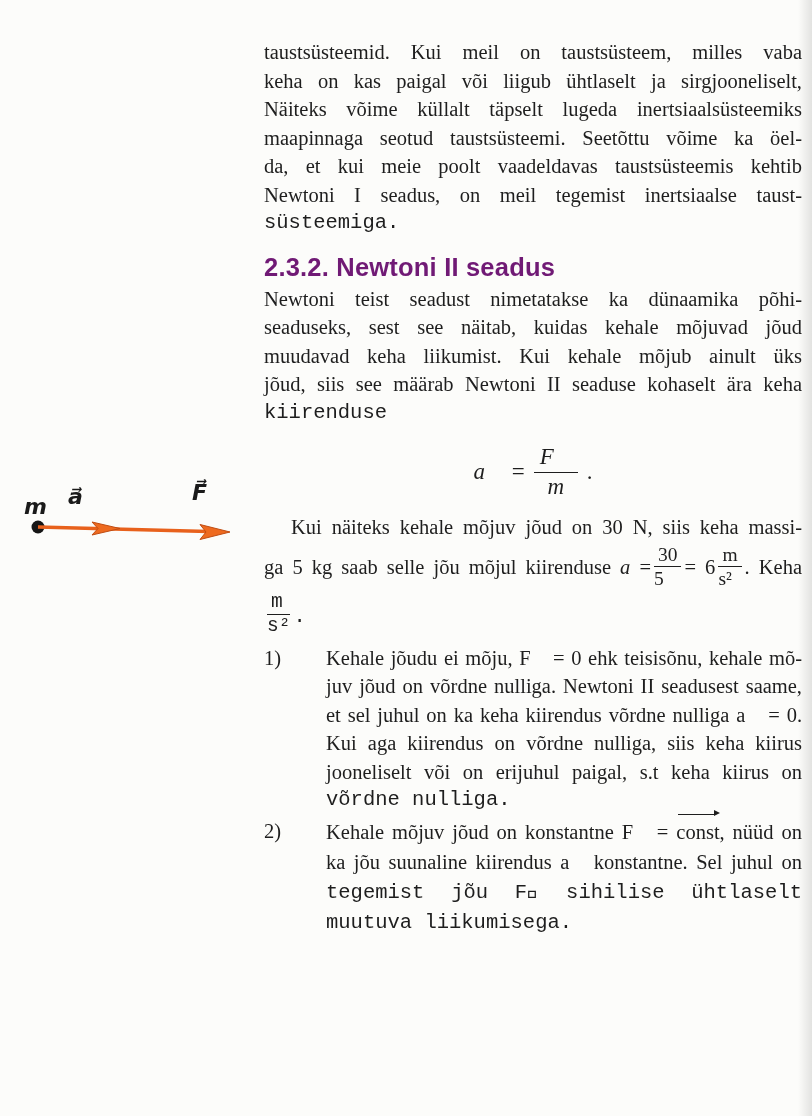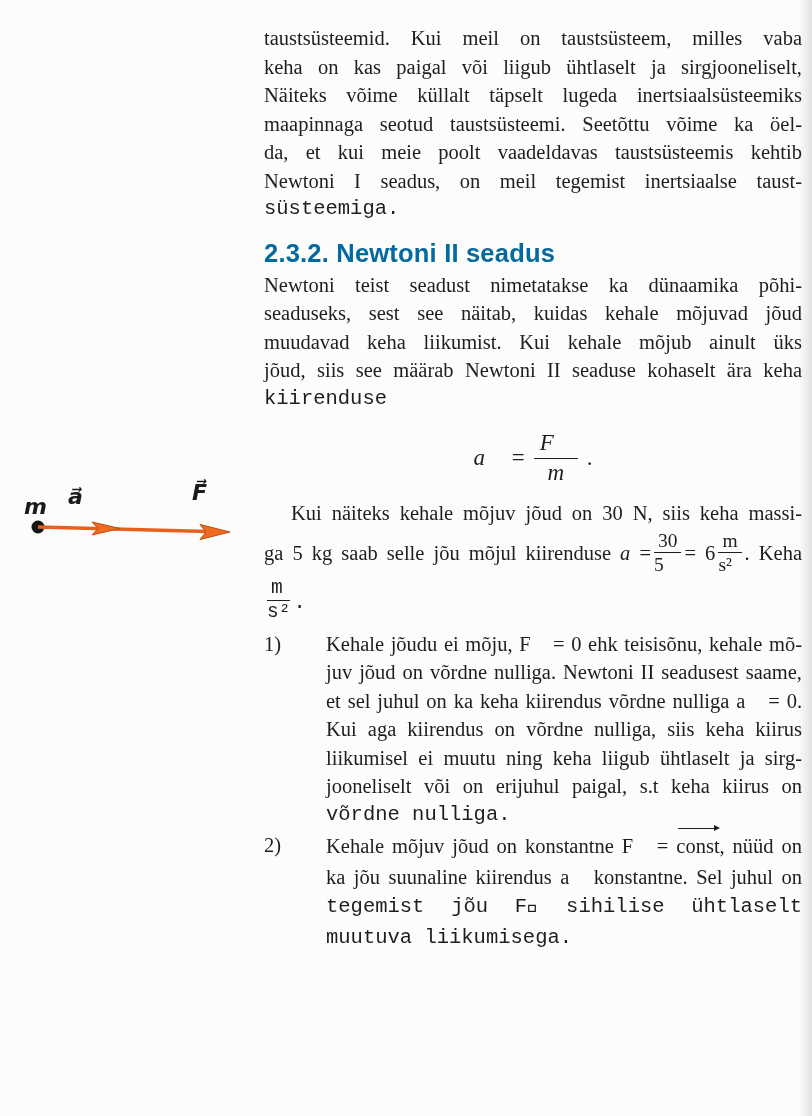--- a/index.html
+++ b/index.html
@@ -13,29 +13,29 @@
     margin:0 auto;
   }
   .scan-edge{
     position:absolute;right:0;top:0;width:14px;height:100%;
     background:linear-gradient(to right, rgba(0,0,0,0), rgba(0,0,0,0.10));
     pointer-events:none;
   }
   .column{
     position:absolute;left:264px;top:0;width:538px;
     font-size:20.5px;line-height:28.5px;
-    padding-top:24px;
+    padding-top:38px;
   }
   .jl{text-align:justify;text-align-last:justify;}
   .jl.end{text-align-last:left;font-family:Liberation Mono, monospace;}
   .ind{text-indent:27px;}
   .heading{
     font-family:"Liberation Sans", sans-serif;
     font-weight:700;font-size:25.5px;line-height:30px;
-    margin:14px 0 3px 0;color:#0369a1;
+    margin:14px 0 3px 0;color:#701a75;
     letter-spacing:0.2px;
   }
   .formula{
     display:flex;justify-content:center;align-items:center;gap:9px;
     font-size:23px;font-style:italic;
     margin:8px 0 3px 0;min-height:74px;
   }
   .formula .eq{font-style:normal;}
   .vfrac{display:inline-block;text-align:center;line-height:1.15;}
   .vfrac .fnum{display:block;border-bottom:1.7px solid #1e1e1e;padding:0 6px 2px;}
@@ -134,21 +134,20 @@
     </div>
 
 
     <div class="li">
       <div class="mk">1)</div>
       <div class="bd">
         <div class="jl">Kehale jõudu ei mõju, F⃗ = 0 ehk teisisõnu, kehale mõ-</div>
         <div class="jl">juv jõud on võrdne nulliga. Newtoni II seadusest saame,</div>
         <div class="jl">et sel juhul on ka keha kiirendus võrdne nulliga a⃗ = 0.</div>
         <div class="jl">Kui aga kiirendus on võrdne nulliga, siis keha kiirus</div>
-        <div class="jl">liikumisel ei muutu ning keha liigub ühtlaselt ja sirg-</div>
         <div class="jl">jooneliselt või on erijuhul paigal, s.t keha kiirus on</div>
         <div class="jl end">võrdne nulliga.</div>
       </div>
     </div>
 
     <div class="li li2">
       <div class="mk">2)</div>
       <div class="bd">
         <div class="jl"><span>Kehale mõjuv jõud on konstantne F⃗ = </span><span class="vec-arrow">const</span><span>, nüüd on</span></div>
         <div class="jl">ka jõu suunaline kiirendus a⃗ konstantne. Sel juhul on</div>

